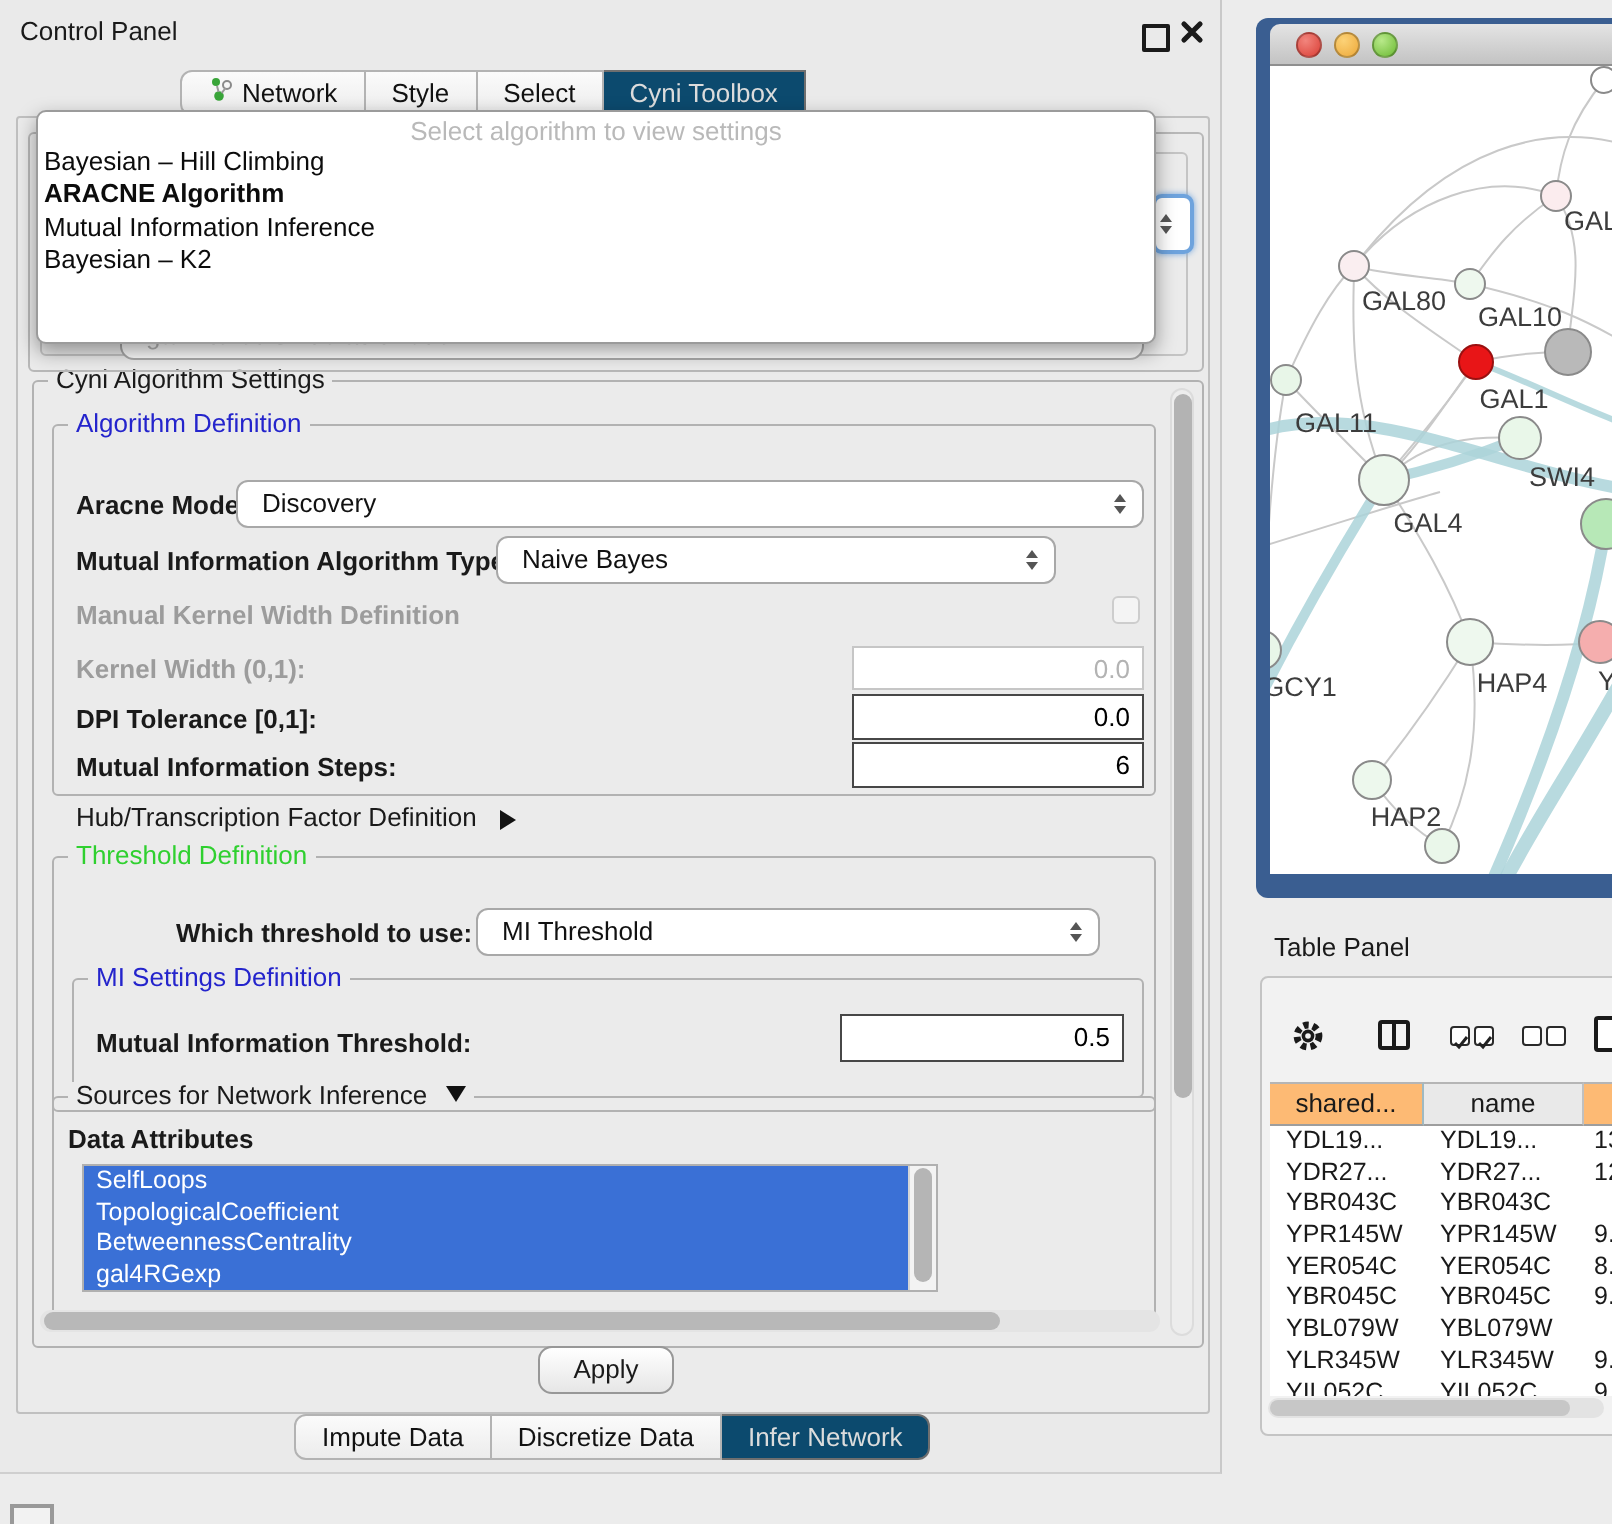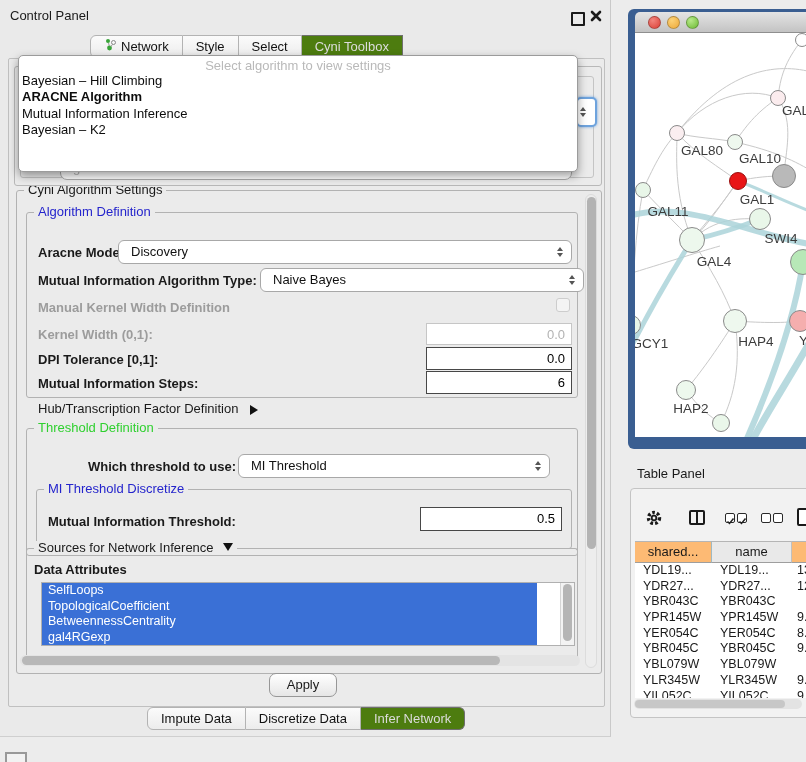--- a/index.html
+++ b/index.html
@@ -10,21 +10,21 @@
   .cp{left:0;top:4;width:610px;height:736px;background:#eaeaea;border-right:1px solid #c9c9c9;border-bottom:1px solid #cfcfcf;}
   .cp-title{left:10px;top:8px;font-size:13px;color:#1a1a1a}
   .float-box{left:571px;top:12px;width:10px;height:10px;border:2px solid #1a1a1a;border-radius:1px}
   .close-x{left:590px;top:10px}
   
   .tabrow{left:90px;top:35px;height:23px;display:flex;z-index:3}
   .tab{height:21px;line-height:21px;padding:0 13px;background:linear-gradient(#fbfbfb,#ececec);
        border:1px solid #b3b3b3;border-left:none;font-size:13px;color:#111;display:flex;align-items:center;gap:5px;white-space:nowrap}
   .tab.first{border-left:1px solid #b3b3b3;border-radius:6px 0 0 6px}
   .tab.last{border-radius:0 6px 6px 0}
-  .tab.sel{background:#4d7c0f;color:#dcdcdc;border-color:#6f6f6f}
+  .tab.sel{background:#0c4a6e;color:#dcdcdc;border-color:#6f6f6f}
   
   .mainpanel{left:8px;top:58px;width:595px;height:647px;background:#ebebeb;border:1px solid #c0c0c0;border-radius:2px}
   
   .frag-group{left:14px;top:66px;width:586px;height:118px;border:1px solid #b8b8b8;border-radius:3px;z-index:4}
   .frag-inner{left:20px;top:76px;width:572px;height:100px;border:1px solid #c4c4c4;border-radius:3px;z-index:4}
   .frag-spin{left:576px;top:97px;width:17px;height:26px;background:#fff;border:2px solid #6ea3dd;border-radius:5px;box-shadow:0 0 3px #6ea3dd;z-index:5;display:flex;align-items:center;justify-content:center}
   .frag-combo{left:60px;top:154px;width:512px;height:26px;background:#fff;border:1px solid #ababab;border-radius:7px;z-index:5;line-height:26px;padding-left:12px;color:#b9b9b9;box-sizing:border-box}
   
   .popup{left:18px;top:55px;width:560px;height:117px;background:#fff;border:1px solid #9b9b9b;border-radius:5px;
          box-shadow:0 4px 10px rgba(0,0,0,.38);z-index:20;padding-top:2px;box-sizing:border-box}
@@ -43,21 +43,21 @@
   .combo .val{flex:1}
   .spin{display:flex;flex-direction:column;gap:2px;margin-right:8px}
   .tri-up{width:0;height:0;border-left:3.5px solid transparent;border-right:3.5px solid transparent;border-bottom:4.5px solid #555}
   .tri-dn{width:0;height:0;border-left:3.5px solid transparent;border-right:3.5px solid transparent;border-top:4.5px solid #555}
   .field{background:#fff;border:1px solid #474747;box-sizing:border-box;text-align:right;padding-right:6px;font-size:13px;line-height:21px;color:#000}
   .field.dis{border:1px solid #c6c6c6;color:#b3b3b3}
   .arrow-r{display:inline-block;width:0;height:0;border-top:5.5px solid transparent;border-bottom:5.5px solid transparent;border-left:8px solid #111;vertical-align:-2px}
   .arrow-d{display:inline-block;width:0;height:0;border-left:5.5px solid transparent;border-right:5.5px solid transparent;border-top:8px solid #111;vertical-align:1px}
   .checkbox{width:14px;height:14px;background:#f4f4f4;border:1px solid #cdcdcd;border-radius:3px;box-sizing:border-box}
   
-  .attrlist{left:41px;top:582px;width:534px;height:64px;background:#fff;border:1px solid #b0b0b0;overflow:hidden;box-sizing:border-box}
+  .attrlist{left:41px;top:582px;width:428px;height:64px;background:#fff;border:1px solid #b0b0b0;overflow:hidden;box-sizing:border-box}
   .attrlist .li{height:15.5px;line-height:15.5px;background:#3a70d6;color:#fff;font-size:12.5px;padding-left:6px;width:489px}
   .attr-vsb{position:absolute;right:0;top:0;width:13px;height:62px;background:#f3f3f3;border-left:1px solid #d5d5d5}
   .attr-vsb .thumb{position:absolute;left:1.5px;top:1px;width:9px;height:57px;background:#b5b5b5;border-radius:5px}
   
   .vsb{left:585px;top:194px;width:12px;height:474px;background:#ededed;border:1px solid #dcdcdc;border-radius:6px;box-sizing:border-box}
   .vsb .thumb{position:absolute;left:0.5px;top:2px;width:9px;height:352px;background:#b3b3b3;border-radius:5px}
   .hsb{left:20px;top:655px;width:560px;height:11px;background:#e4e4e4;border-radius:6px;z-index:6}
   .hsb .thumb{position:absolute;left:2px;top:1px;width:478px;height:9px;background:#b8b8b8;border-radius:5px}
   .btn{left:269px;top:673px;width:68px;height:24px;background:linear-gradient(#ffffff,#e6e6e6);border:1px solid #979797;
        border-radius:7px;text-align:center;line-height:22px;font-size:13px;box-sizing:border-box}
@@ -153,21 +153,21 @@
   <div class="abs lbl b" style="left:38px;top:245px">Aracne Mode:</div>
   <div class="abs combo" style="left:118px;top:240px;width:454px">
     <span class="val">Discovery</span>
     <span class="spin">
         <span class="tri-up"></span>
         <span class="tri-dn"></span>
       </span>
   </div>
 
   <div class="abs lbl b" style="left:38px;top:273px">Mutual Information Algorithm Type:</div>
-  <div class="abs combo" style="left:260px;top:268px;width:324px">
+  <div class="abs combo" style="left:248px;top:268px;width:280px">
     <span class="val">Naive Bayes</span>
     <span class="spin">
         <span class="tri-up"></span>
         <span class="tri-dn"></span>
       </span>
   </div>
 
   <div class="abs lbl b dis" style="left:38px;top:300px">Manual Kernel Width Definition</div>
   <div class="abs checkbox" style="left:556px;top:298px"></div>
 
@@ -191,21 +191,21 @@
   <div class="abs lbl b" style="left:88px;top:459px">Which threshold to use:</div>
   <div class="abs combo" style="left:238px;top:454px;width:312px">
     <span class="val">MI Threshold</span>
     <span class="spin">
         <span class="tri-up"></span>
         <span class="tri-dn"></span>
       </span>
   </div>
 
   <div class="abs group" style="left:36px;top:489px;width:534px;height:58px"></div>
-  <div class="abs legend blue" style="left:44px;top:482px">MI Threshold Discretize</div>
+  <div class="abs legend blue" style="left:44px;top:482px">MI Settings Definition</div>
   <div class="abs lbl b" style="left:48px;top:514px">Mutual Information Threshold:</div>
   <div class="abs field" style="left:420px;top:507px;width:142px;height:24px">0.5</div>
 
   <div class="abs" style="left:26px;top:548px;width:550px;height:112px;border:1px solid #b2b2b2;border-bottom:none;border-radius:3px 3px 0 0"></div>
   <div class="abs legend" style="left:34px;top:541px">
     <span>Sources for Network Inference</span>
     <span class="arrow-d" style="margin-left:6px"></span>
   </div>
   <div class="abs lbl b" style="left:34px;top:562px">Data Attributes</div>
 
@@ -299,21 +299,21 @@
   <div class="nlabel noc" style="left:147px;top:70px">GAL</div>
   <div class="nlabel" style="left:67px;top:110px">GAL80</div>
   <div class="nlabel" style="left:125px;top:118px">GAL10</div>
   <div class="nlabel" style="left:122px;top:159px">GAL1</div>
   <div class="nlabel" style="left:33px;top:171px">GAL11</div>
   <div class="nlabel" style="left:146px;top:198px">SWI4</div>
   <div class="nlabel" style="left:79px;top:221px">GAL4</div>
   <div class="nlabel" style="left:15px;top:303px">GCY1</div>
   <div class="nlabel" style="left:121px;top:301px">HAP4</div>
   <div class="nlabel noc" style="left:164px;top:300px">Y</div>
-  <div class="nlabel" style="left:56px;top:368px">HAP2</div>
+  <div class="nlabel" style="left:68px;top:368px">HAP2</div>
 </div>
 
 <div class="abs tp-title">Table Panel</div>
 <div class="abs tpanel">
 
   <div class="abs ticon" style="left:14px;top:20px">
     <svg width="18" height="18" viewBox="0 0 18 18">
         <circle cx="9" cy="9" r="5.5" fill="none" stroke="#1a1a1a" stroke-width="3.4" stroke-dasharray="2.6 2.1"></circle>
         <circle cx="9" cy="9" r="3.2" fill="#1a1a1a"></circle>
         <circle cx="9" cy="9" r="1.4" fill="#f2f2f2"></circle>

